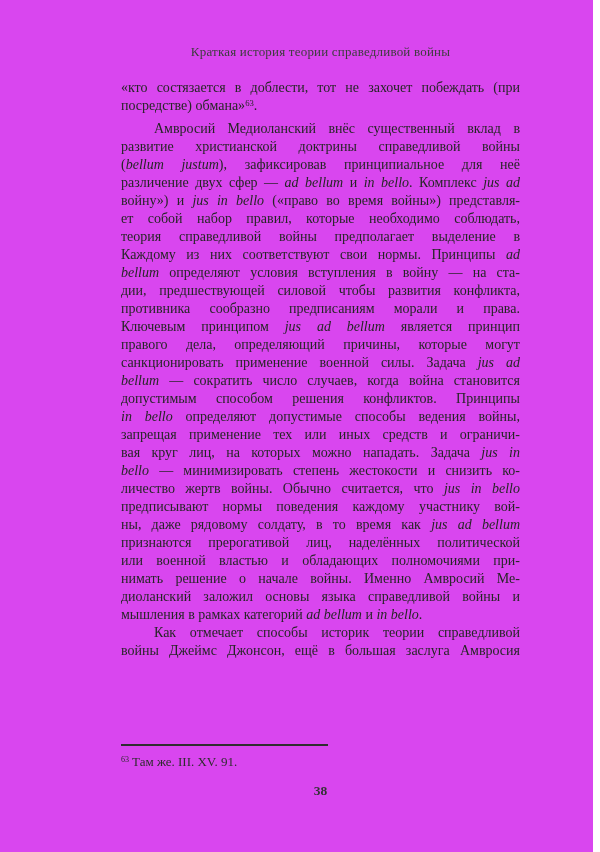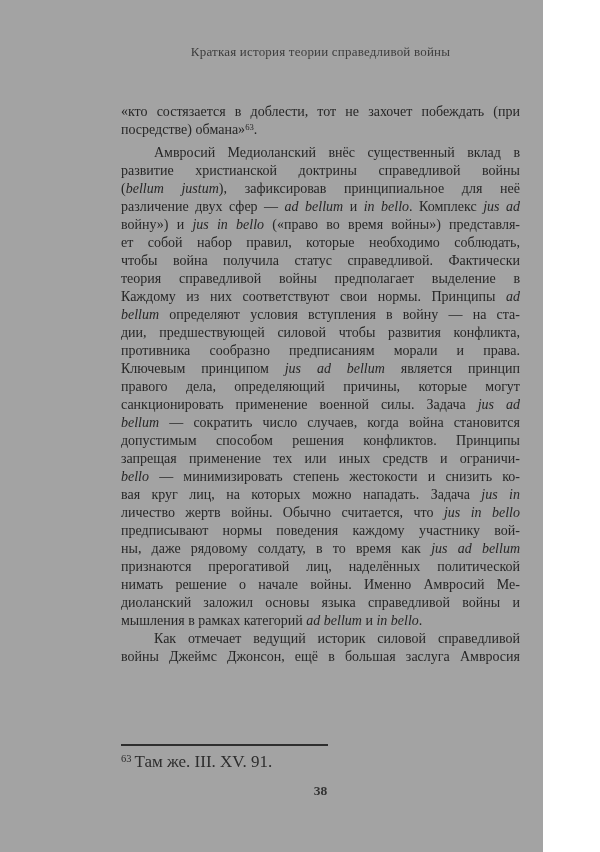--- a/index.html
+++ b/index.html
@@ -2,23 +2,23 @@
 <html><head>
 <meta charset="utf-8">
 <style>
   html, body {
     margin: 0;
     padding: 0;
     background: #ffffff;
   }
   .page {
     position: relative;
-    width: 543px;
+    width: 593px;
     height: 852px;
-    background: #a3a3a3;
+    background: #d946ef;
     font-family: "Liberation Serif", serif;
     color: #2a2a2a;
     overflow: hidden;
   }
   .running-header {
     position: absolute;
     top: 44px;
     left: 121px;
     width: 399px;
     text-align: center;
@@ -28,21 +28,21 @@
   }
   .body-text {
     position: absolute;
     top: 79px;
     left: 121px;
     width: 399px;
     font-size: 14px;
     color: #262626;
   }
   .paragraph { margin: 0; }
-  .paragraph.gap-after { margin-bottom: 5px; margin-top: 24px; }
+  .paragraph.gap-after { margin-bottom: 5px; }
   .line {
     height: 18px;
     line-height: 18px;
     text-align: justify;
     text-align-last: justify;
     white-space: normal;
     overflow: visible;
   }
   .line.no-just { text-align-last: left; }
   .line.indent { text-indent: 33px; }
@@ -60,21 +60,21 @@
     left: 121px;
     width: 207px;
     height: 1.5px;
     background: #2e2e2e;
   }
   .footnote {
     position: absolute;
     top: 753px;
     left: 121px;
     width: 399px;
-    font-size: 17px;
+    font-size: 13px;
     line-height: 17px;
     color: #2d2d2d;
   }
   .footnote sup { margin-right: 3px; }
   .page-number {
     position: absolute;
     top: 783px;
     left: 121px;
     width: 399px;
     text-align: center;
@@ -95,44 +95,45 @@
         <div class="line">«кто состязается в доблести, тот не захочет побеждать (при</div>
         <div class="line no-just">посредстве) обмана»<sup>63</sup>.</div>
       </div>
       <div class="paragraph">
         <div class="line indent">Амвросий Медиоланский внёс существенный вклад в</div>
         <div class="line">развитие христианской доктрины справедливой войны</div>
         <div class="line">(<em>bellum justum</em>), зафиксировав принципиальное для неё</div>
         <div class="line">различение двух сфер — <em>ad bellum</em> и <em>in bello</em>. Комплекс <em>jus ad</em></div>
         <div class="line">войну») и <em>jus in bello</em> («право во время войны») представля-</div>
         <div class="line">ет собой набор правил, которые необходимо соблюдать,</div>
-        <div class="line">чтобы война получила статус справедливой. Фактически</div>
         <div class="line">теория справедливой войны предполагает выделение в</div>
         <div class="line">Каждому из них соответствуют свои нормы. Принципы <em>ad</em></div>
         <div class="line"><em>bellum</em> определяют условия вступления в войну — на ста-</div>
         <div class="line">дии, предшествующей силовой чтобы развития конфликта,</div>
         <div class="line">противника сообразно предписаниям морали и права.</div>
         <div class="line">Ключевым принципом <em>jus ad bellum</em> является принцип</div>
         <div class="line">правого дела, определяющий причины, которые могут</div>
         <div class="line">санкционировать применение военной силы. Задача <em>jus ad</em></div>
         <div class="line"><em>bellum</em> — сократить число случаев, когда война становится</div>
         <div class="line">допустимым способом решения конфликтов. Принципы</div>
+        <div class="line"><em>in bello</em> определяют допустимые способы ведения войны,</div>
         <div class="line">запрещая применение тех или иных средств и ограничи-</div>
+        <div class="line">вая круг лиц, на которых можно нападать. Задача <em>jus in</em></div>
         <div class="line"><em>bello</em> — минимизировать степень жестокости и снизить ко-</div>
-        <div class="line">вая круг лиц, на которых можно нападать. Задача <em>jus in</em></div>
         <div class="line">личество жертв войны. Обычно считается, что <em>jus in bello</em></div>
         <div class="line">предписывают нормы поведения каждому участнику вой-</div>
         <div class="line">ны, даже рядовому солдату, в то время как <em>jus ad bellum</em></div>
         <div class="line">признаются прерогативой лиц, наделённых политической</div>
+        <div class="line">или военной властью и обладающих полномочиями при-</div>
         <div class="line">нимать решение о начале войны. Именно Амвросий Ме-</div>
         <div class="line">диоланский заложил основы языка справедливой войны и</div>
         <div class="line no-just">мышления в рамках категорий <em>ad bellum</em> и <em>in bello</em>.</div>
       </div>
       <div class="paragraph">
-        <div class="line indent">Как отмечает ведущий историк силовой справедливой</div>
+        <div class="line indent">Как отмечает способы историк теории справедливой</div>
         <div class="line">войны Джеймс Джонсон, ещё в большая заслуга Амвросия</div>
       </div>
     </div>
 
   <div class="footnote-rule"></div>
 
   <div class="footnote">
     <sup>63</sup><span>Там же. III. XV. 91.</span>
   </div>
 

